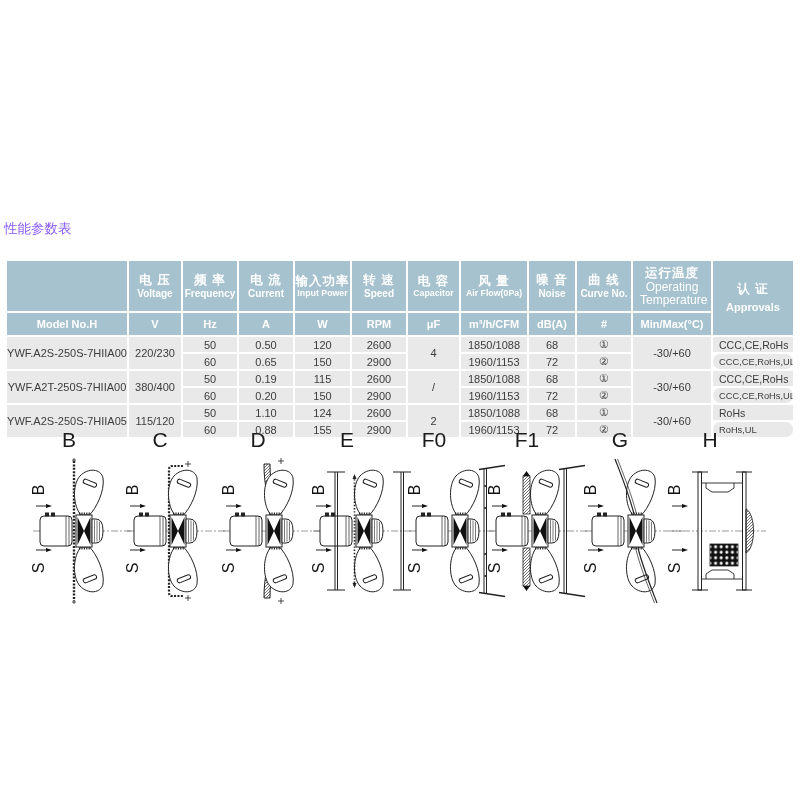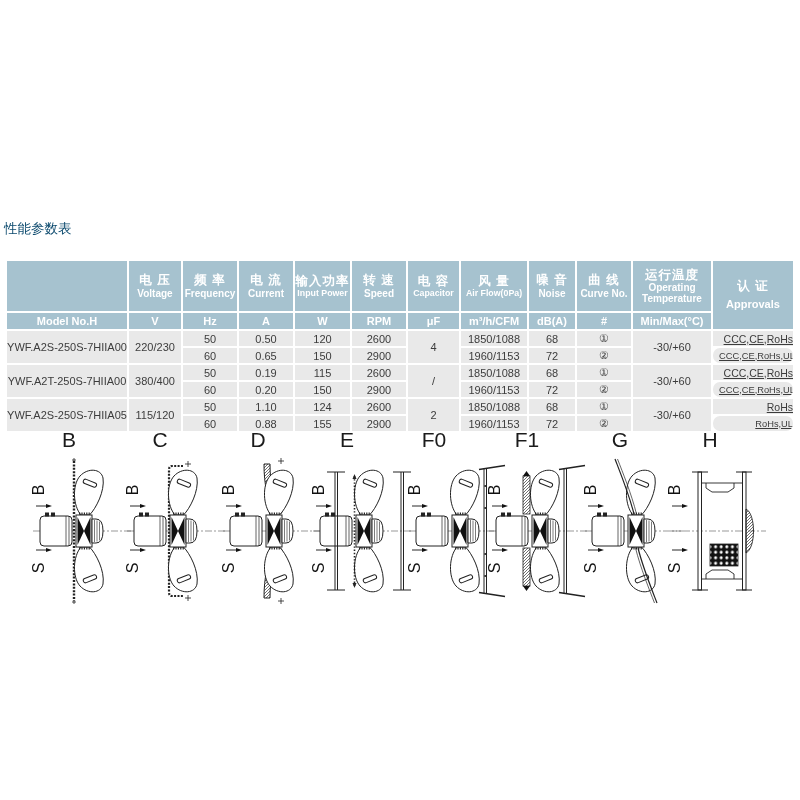--- a/index.html
+++ b/index.html
@@ -1,36 +1,36 @@
 <!DOCTYPE html>
 <html><head>
 <meta charset="utf-8">
 <style>
   html,body{margin:0;padding:0;}
   body{
     width:800px;height:800px;background:#ffffff;position:relative;overflow:hidden;
     font-family:"Liberation Sans", sans-serif;
   }
-  .title{position:absolute;left:4px;top:220px;font-size:13.5px;color:#0c4a6e;}
+  .title{position:absolute;left:4px;top:220px;font-size:13.5px;color:#8b5cf6;}
   table.spec{
     position:absolute;left:5px;top:259px;width:790px;
     border-collapse:separate;border-spacing:2px;table-layout:fixed;
   }
   td{padding:0;text-align:center;overflow:hidden;vertical-align:middle;}
   .h{background:#a6c2cf;color:#fff;font-weight:bold;}
   tr.hr1 td{height:50px;}
   .h .zh{font-size:12.5px;letter-spacing:1px;line-height:1.2;white-space:nowrap;}
   .h .en{font-size:10px;line-height:1.1;white-space:nowrap;}
   .h .en.sm{font-size:8.8px;}
-  .h .en.wrap{font-size:10px;white-space:normal;width:64px;margin:0 auto;line-height:1.05;font-weight:bold;}
+  .h .en.wrap{font-size:12px;white-space:normal;width:64px;margin:0 auto;line-height:1.05;font-weight:normal;}
   .h .gap{height:4px;}
-  .u{background:#a6c2cf;color:#fff;font-weight:bold;font-size:11px;height:16px;}
+  .u{background:#a6c2cf;color:#fff;font-weight:bold;font-size:11px;height:22px;}
   .d{background:#e9e9e9;color:#3c3c3c;font-size:11px;height:15px;}
   .model{font-size:11px;margin-top:31px;}
-  .appr{text-align:right;padding-left:6px;font-size:10.5px;white-space:nowrap;text-decoration:underline;}
+  .appr{text-align:left;padding-left:6px;font-size:10.5px;white-space:nowrap;}
   .appr.long{font-size:9.3px;border-radius:7px;}
   .diagrams{position:absolute;left:0;top:428px;width:800px;height:190px;}
   .dlabel{position:absolute;top:0;width:44px;text-align:center;font-size:21px;color:#1b1b1b;}
   .dfan{position:absolute;top:28px;width:100px;height:152px;}
   .dfan svg{display:block;}
   svg text{font-family:"Liberation Sans", sans-serif;}
 </style>
 </head>
 <body>
 

